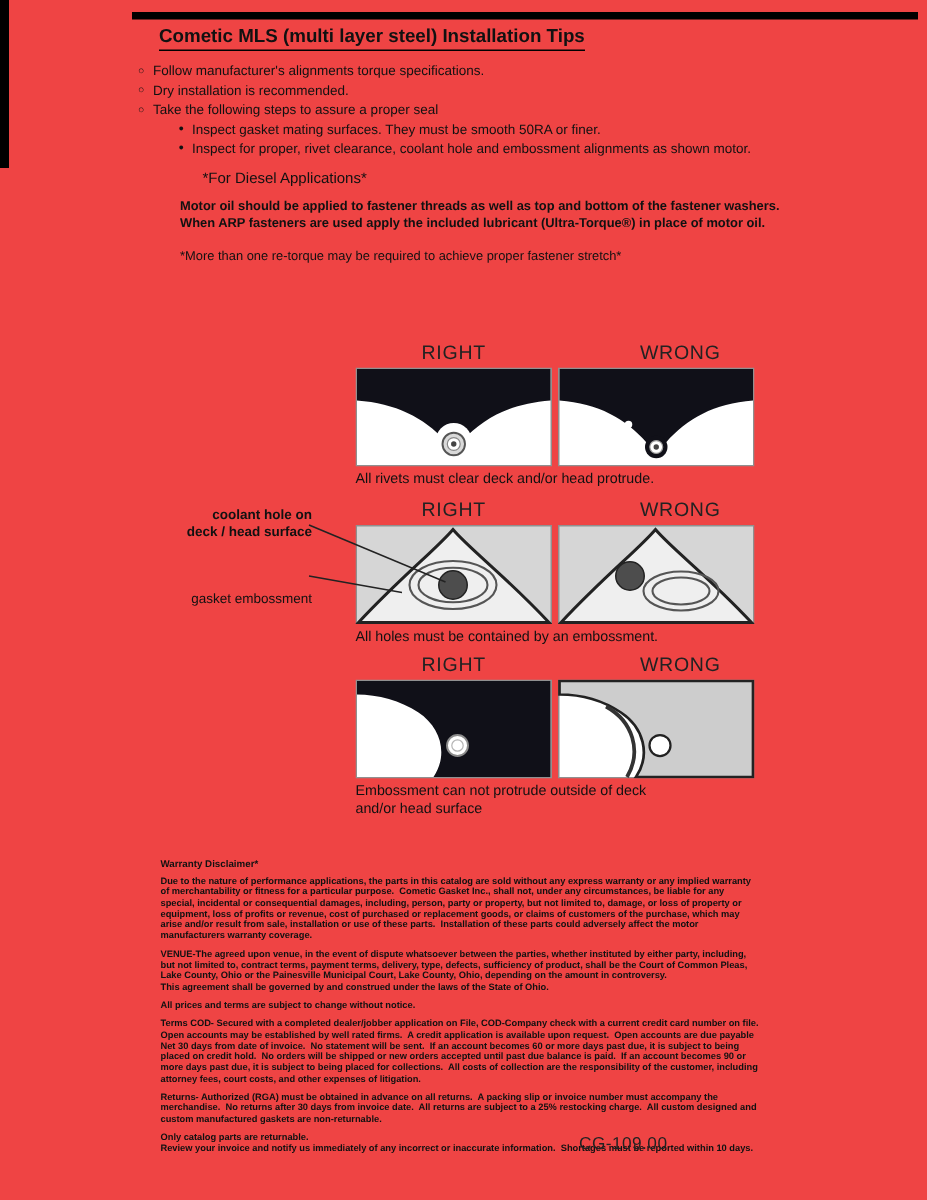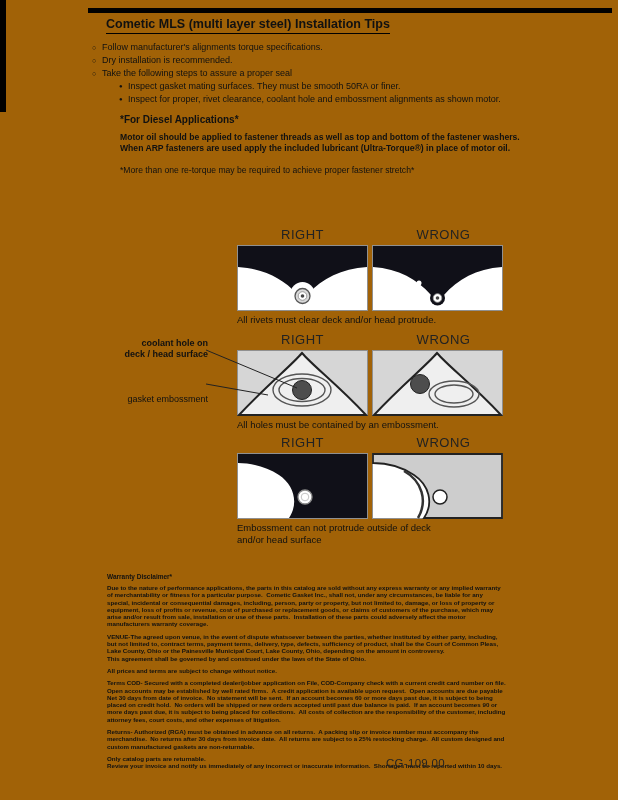--- a/index.html
+++ b/index.html
@@ -1,43 +1,43 @@
 <!DOCTYPE html>
 <html><head>
 <meta charset="utf-8">
 <style>
   html,body{margin:0;padding:0;background:#fff;}
   .page{
-    position:relative;width:618px;height:800px;background:#a16207;overflow:hidden;
+    position:relative;width:618px;height:800px;background:#ef4444;overflow:hidden;
     font-family:"Liberation Sans","DejaVu Sans",sans-serif;color:#111;
   }
   .pre{white-space:pre-wrap;font-weight:bold;}
   .border-top{position:absolute;left:88px;top:8px;width:524px;height:5px;background:#000;}
   .border-left{position:absolute;left:0;top:0;width:6px;height:112px;background:#000;}
 
   .title{position:absolute;left:106px;top:17px;margin:0;font-size:12.5px;font-weight:700;
     border-bottom:1.5px solid #000;padding-bottom:2px;}
 
   .tips{position:absolute;left:92px;top:41px;margin:0;padding:0;list-style:none;font-size:9px;}
   .tips>li{position:relative;padding-left:10px;line-height:13px;}
   .tips>li::before{content:"○";position:absolute;left:0;top:0;font-size:7px;line-height:13px;}
   .subtips{margin:0 0 0 17px;padding:0;list-style:none;}
   .subtips>li{position:relative;padding-left:9px;line-height:13px;}
   .subtips>li::before{content:"●";position:absolute;left:0;top:0;font-size:6px;line-height:13px;}
 
   .diesel{position:absolute;left:120px;top:114px;width:480px;}
-  .diesel .head{font-size:10px;font-weight:700;margin:0 0 7px 0;}
+  .diesel .head{font-size:10px;font-weight:400;margin:0 0 7px 15px;}
   .diesel .para{font-size:8.6px;line-height:11px;margin:0 0 11px 0;}
   .diesel .note{font-size:8.6px;line-height:11px;margin:0;}
 
   .diagrams{position:absolute;left:237px;top:227px;width:266px;}
   .drow{margin:0;}
   .drow+.drow{margin-top:6px;}
   .drow.last{margin-top:4px;}
-  .dlabels{display:flex;gap:10px;height:18px;}
+  .dlabels{display:flex;gap:20px;height:18px;}
   .dlabels span{flex:0 0 131px;text-align:center;font-size:13px;letter-spacing:.5px;color:#222;}
   .dpanels{display:flex;gap:4px;}
   .dpanel{width:131px;height:66px;}
   .dcaption{font-size:9.5px;margin-top:3px;line-height:12px;}
   .dcaption.narrow{width:210px;}
 
   .side-label{position:absolute;text-align:right;font-size:9px;line-height:10.5px;color:#111;}
   .lbl-coolant{left:118px;top:338px;width:90px;text-align:right;}
   .lbl-emboss{left:110px;top:394px;width:98px;}
   .pointer-lines{position:absolute;left:205px;top:344px;}

